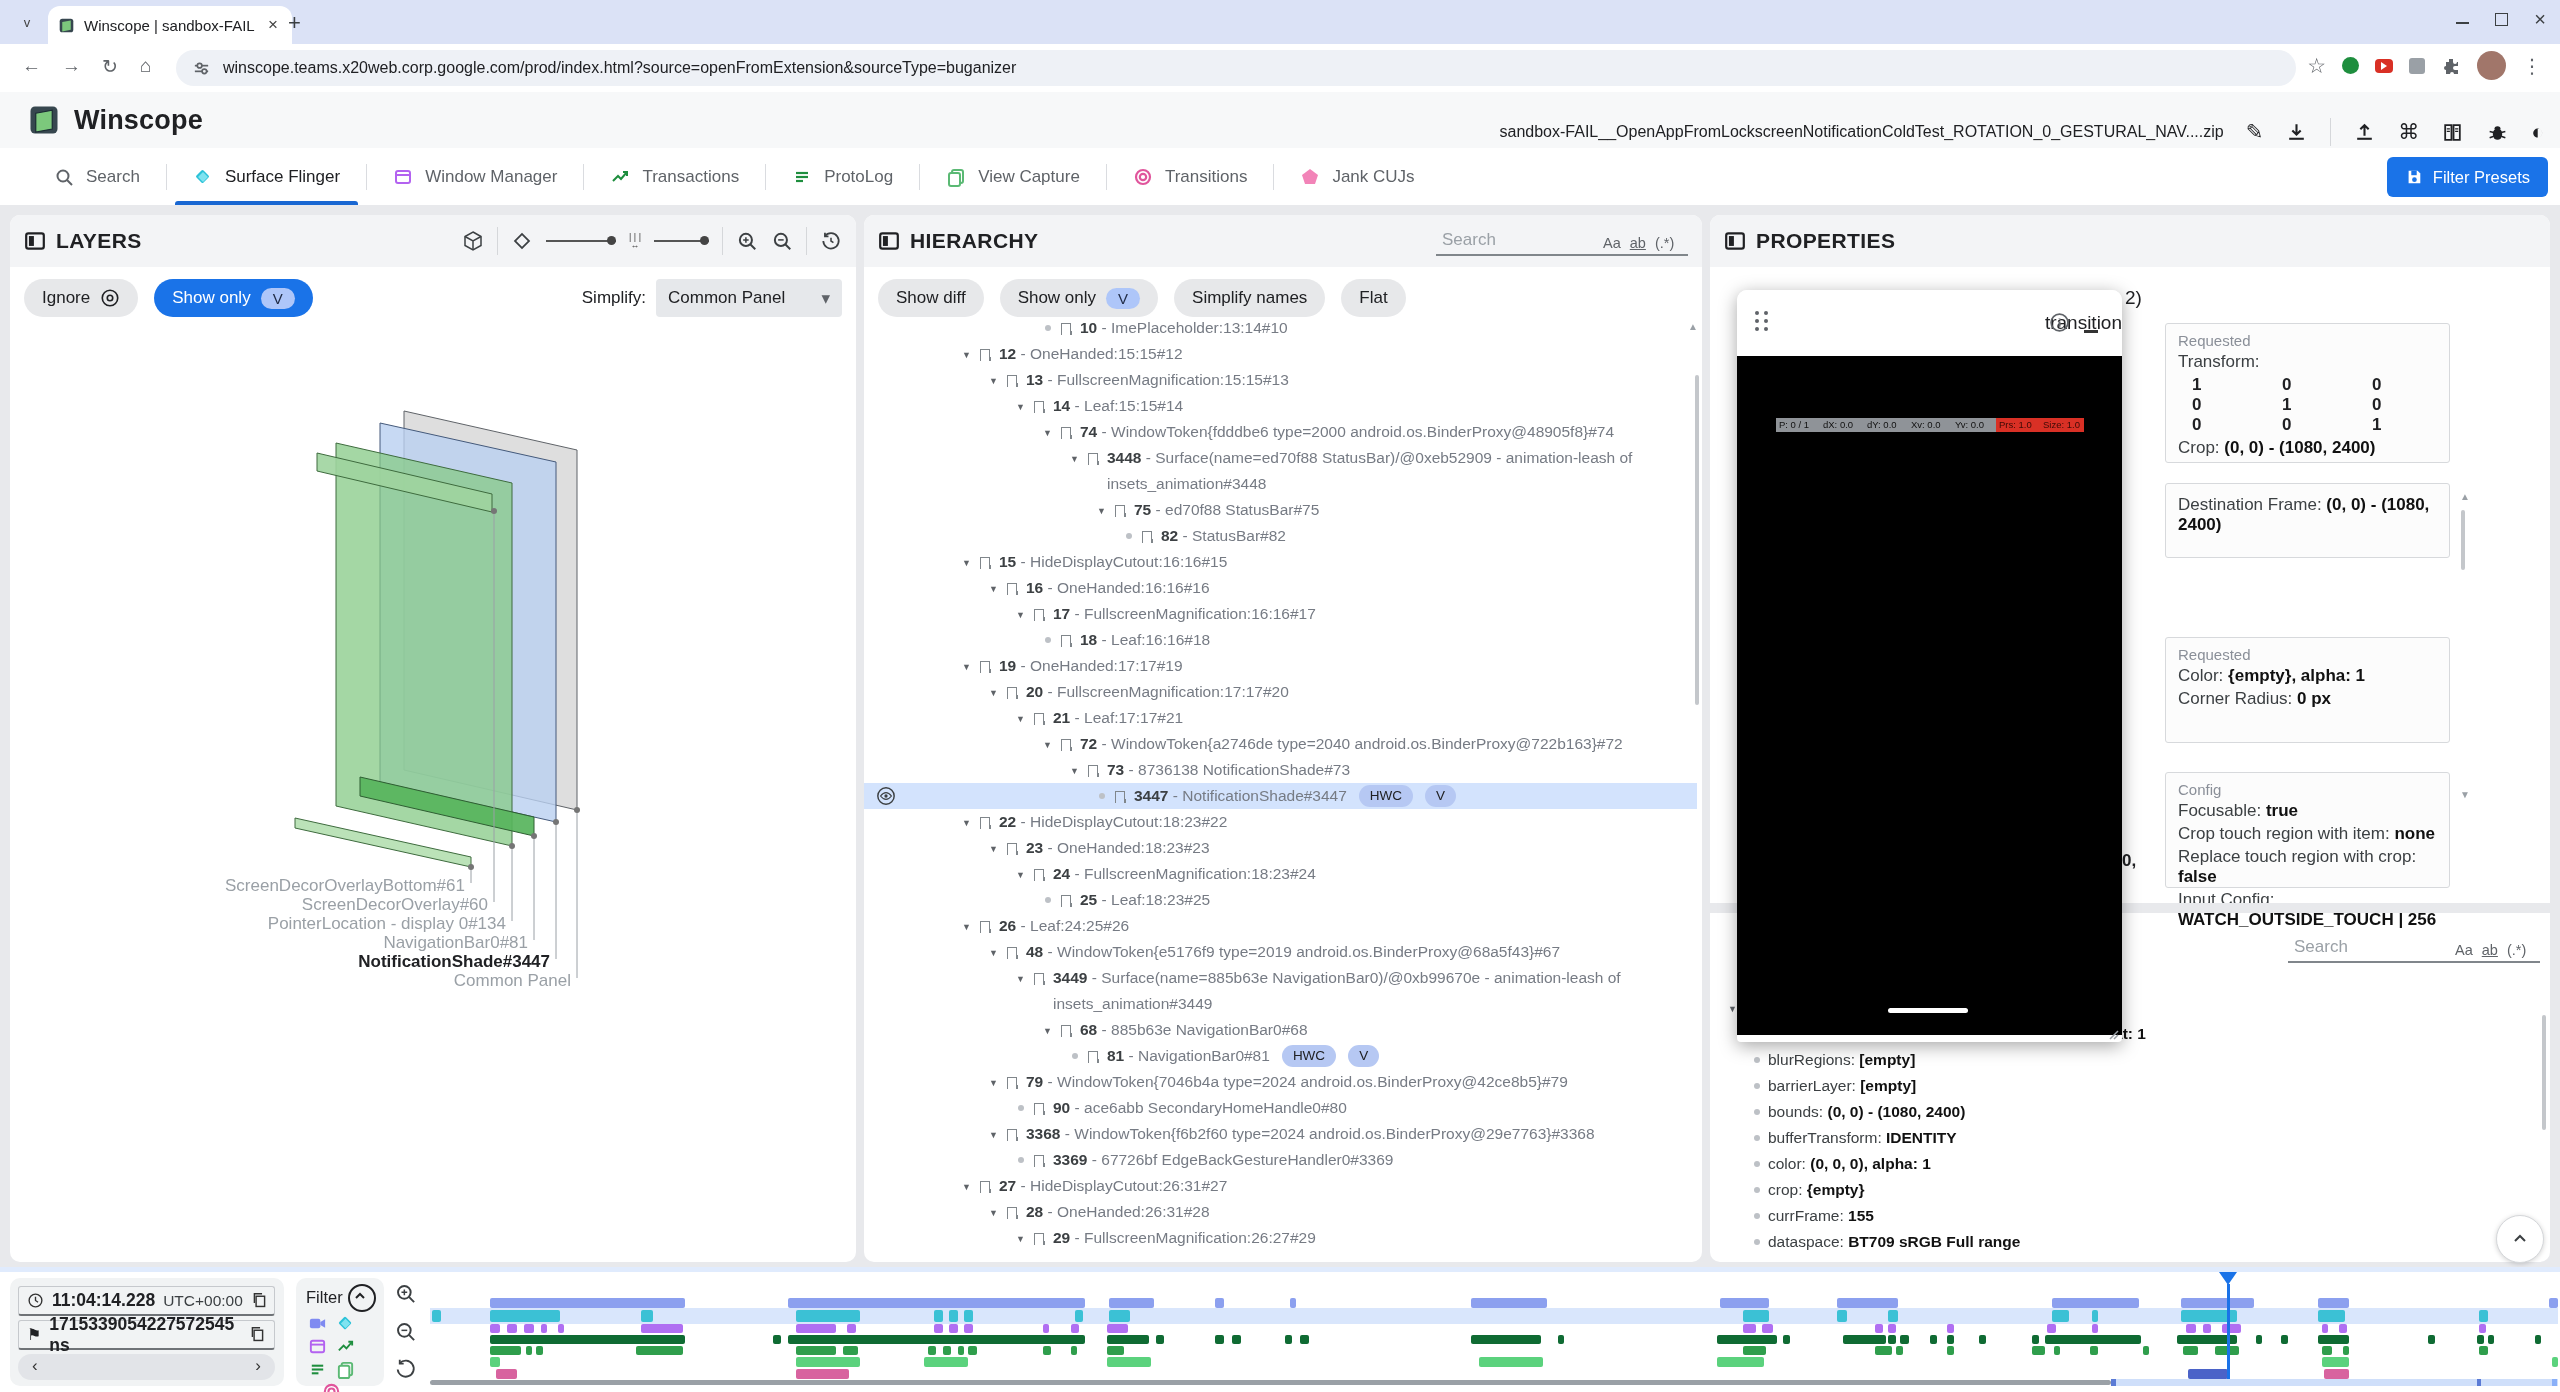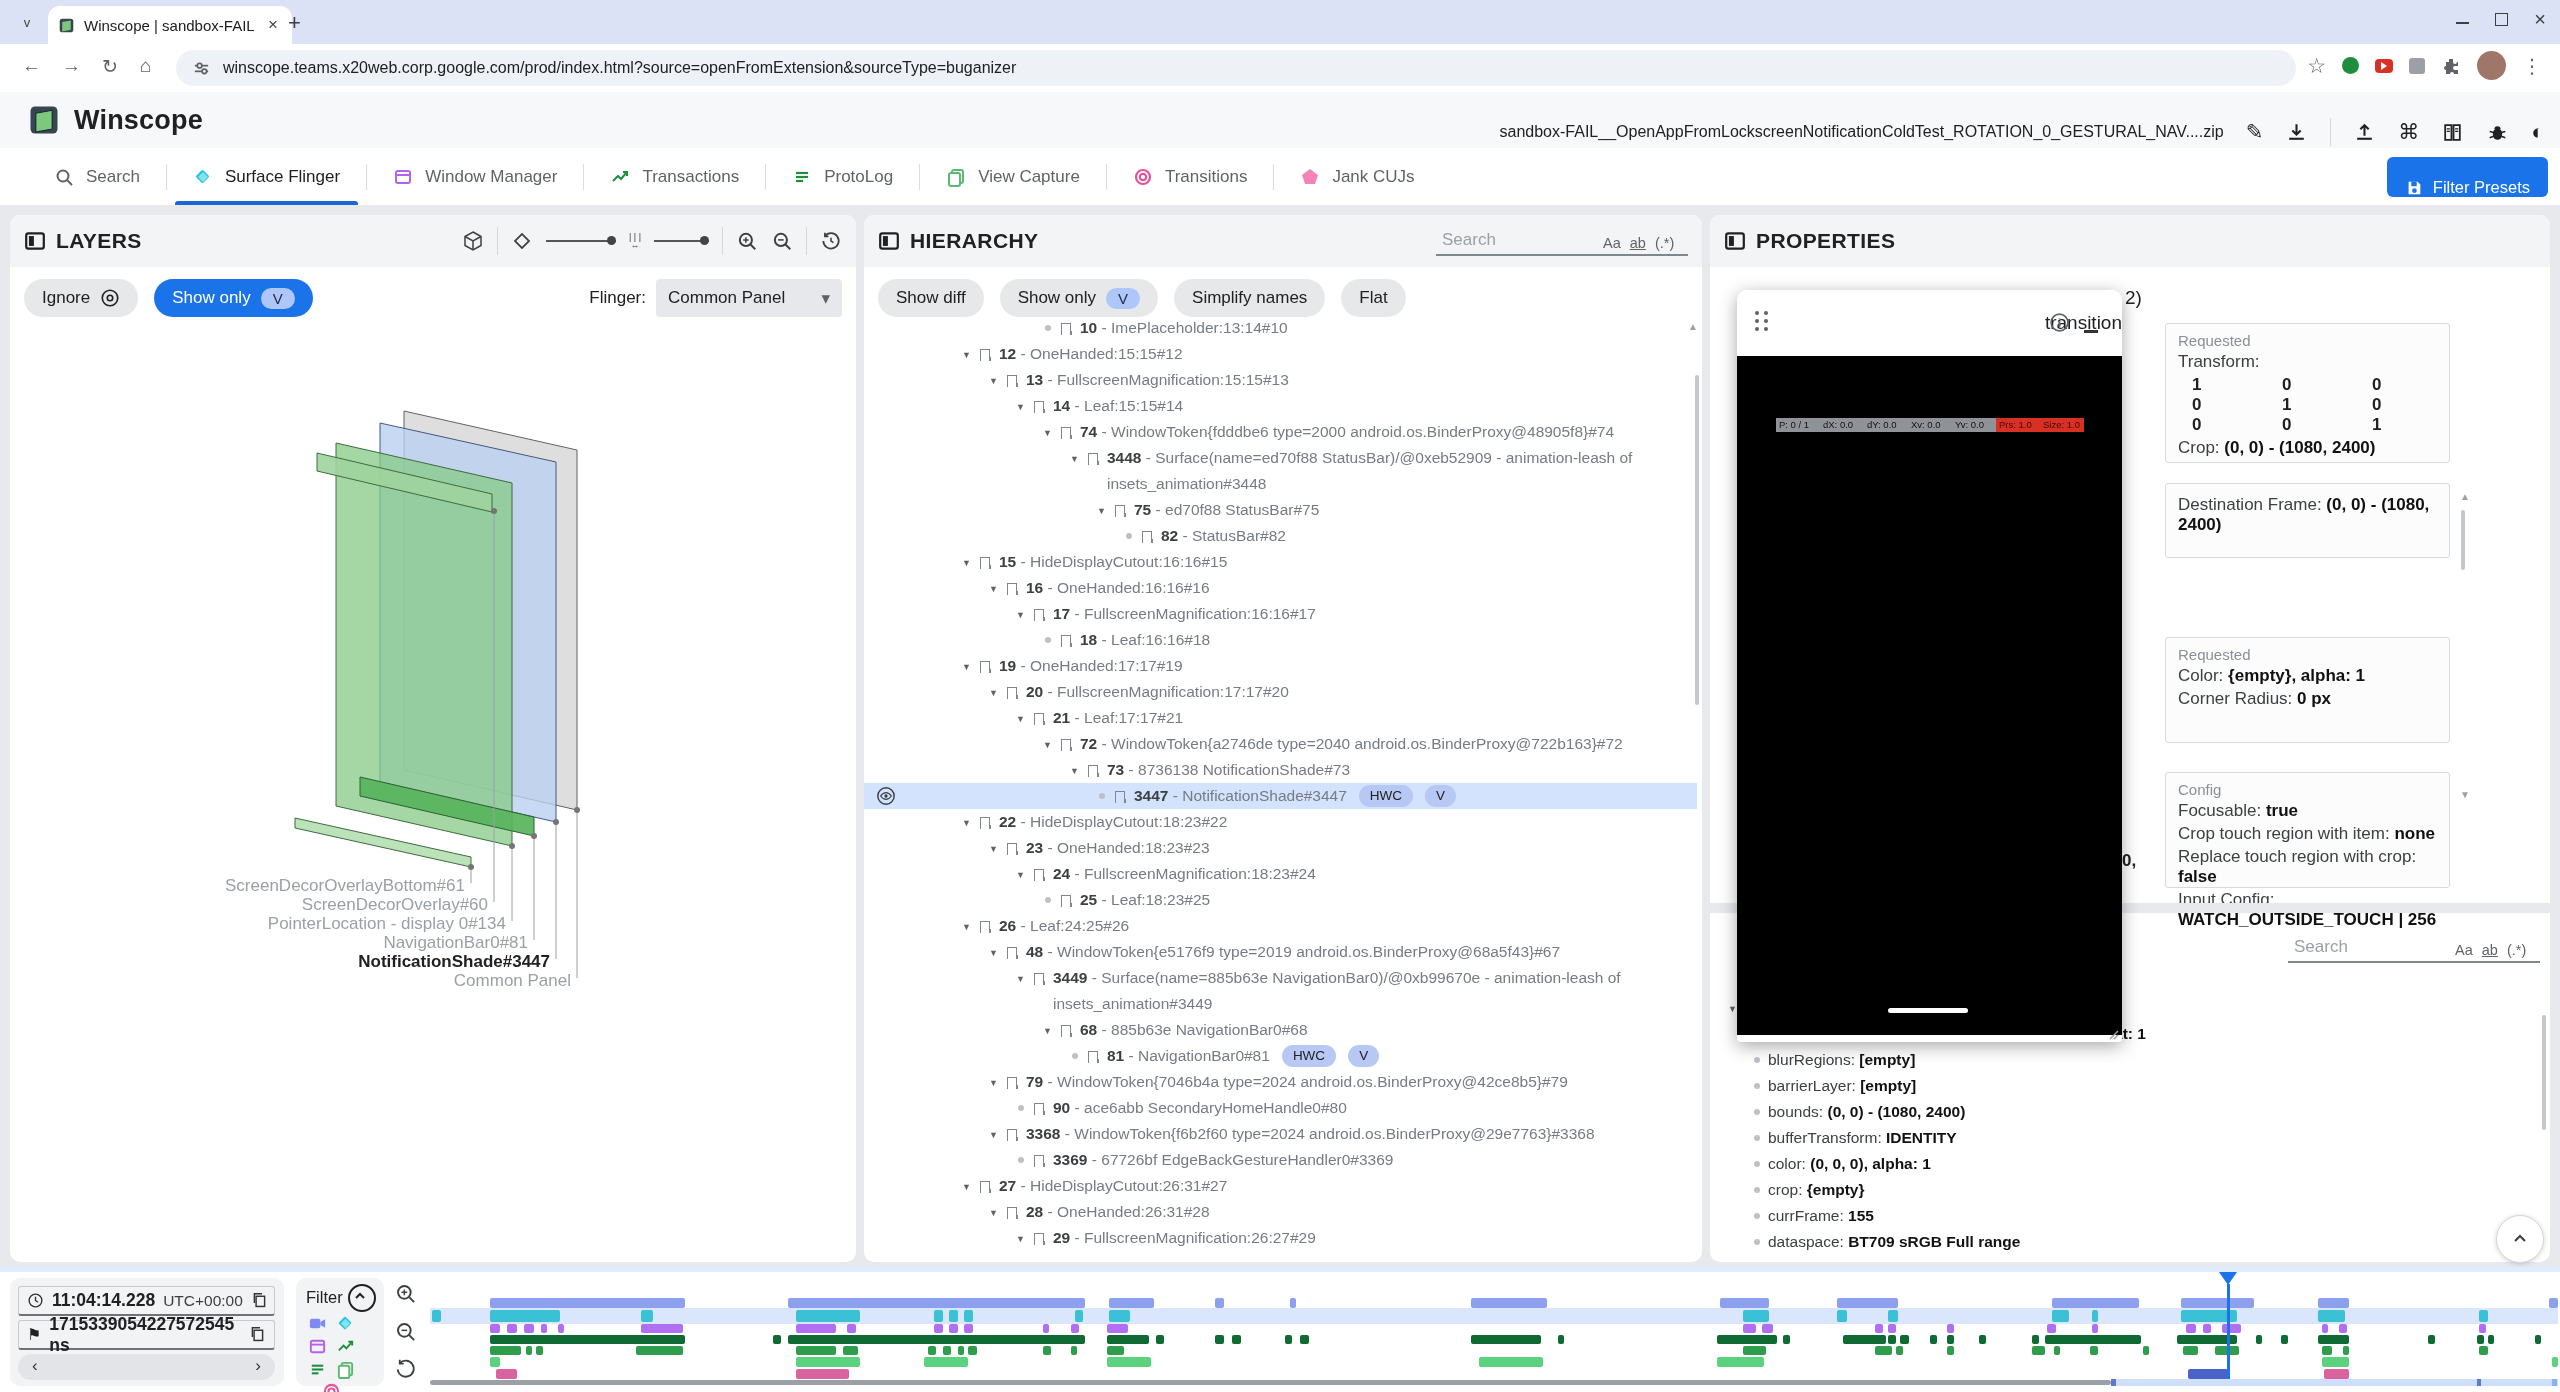--- a/index.html
+++ b/index.html
@@ -35,21 +35,21 @@
   .hico{font-size:21px;color:#202124}
   .vsep{width:1px;height:28px;background:#d5d7da}
   
   .navrow{position:absolute;left:0;top:148px;width:2560px;height:57px;background:#fff;border-bottom:1px solid #ececec}
   #navtabs{display:flex;align-items:center;height:100%;padding-left:28px}
   .tabitem{position:relative;display:flex;align-items:center;gap:12px;height:100%;padding:0 26px;font-size:17px;color:#5f6368;cursor:pointer}
   .tabitem.active{color:#202124}
   .underl{position:absolute;left:8px;right:8px;bottom:0;height:4px;background:#1967d2;border-radius:3px 3px 0 0}
   .navsep{width:1px;height:26px;background:#dadce0}
   .nicon svg{width:20px;height:20px}
-  .fpbtn{position:absolute;right:12px;top:9px;height:40px;background:#1a73e8;color:#fff;border-radius:6px;display:flex;align-items:flex-end;gap:10px;padding:0 18px;font-size:16.5px}
+  .fpbtn{position:absolute;right:12px;top:9px;height:40px;background:#1a73e8;color:#fff;border-radius:6px;display:flex;align-items:center;gap:10px;padding:0 18px;font-size:16.5px}
   
   .workspace{position:absolute;left:0;top:205px;width:2560px;height:1063px;background:#e8e9ec}
   .card{position:absolute;top:10px;height:1047px;background:#fff;border-radius:10px}
   .chead{position:absolute;left:0;top:0;right:0;height:52px;background:#f3f4f6;border-radius:10px 10px 0 0;display:flex;align-items:center;padding:0 14px;box-sizing:border-box}
   .ctitle{font-size:21px;font-weight:700;letter-spacing:.4px;margin-left:10px}
   .panico svg{width:22px;height:22px}
   
   .chip{height:38px;background:#e7e8ea;border-radius:19px;display:inline-flex;align-items:center;gap:10px;padding:0 18px;font-size:17px;color:#202124}
   .chip.blue{background:#1a73e8;color:#fff}
   .vbadge{background:#aec6f9;color:#1f2a44;border-radius:14px;padding:2px 12px;font-size:15px}
@@ -362,21 +362,21 @@
               <circle cx="11" cy="11" r="8.5" fill="none" stroke="#202124" stroke-width="1.8"></circle>
               <circle cx="11" cy="11" r="3" fill="none" stroke="#202124" stroke-width="1.8"></circle>
             </svg>
         </span>
         <span class="chip blue">
           <span>Show only</span>
           <span class="vbadge">V</span>
         </span>
       </div>
       <div class="displays">
-        <span>Flinger:</span>
+        <span>Simplify:</span>
         <span class="dselect">
           <span>Common Panel</span>
           <span style="color:#5f6368">▾</span>
         </span>
       </div>
       <svg class="abs" style="left:2px;top:130px" width="842" height="915" viewBox="0 0 842 915">
         <g stroke="#5f6368" stroke-width="1">
           <polygon points="392,66 565,105 565,465 392,425" fill="#dcdcdc" fill-opacity="0.95"></polygon>
           <polygon points="368,78 544,117 544,477 368,437" fill="#b9d0f0" fill-opacity="0.8" stroke="#44597a"></polygon>
           <polygon points="324,98 500,138 500,501 324,461" fill="#85c985" fill-opacity="0.75" stroke="#3e6b3e"></polygon>

